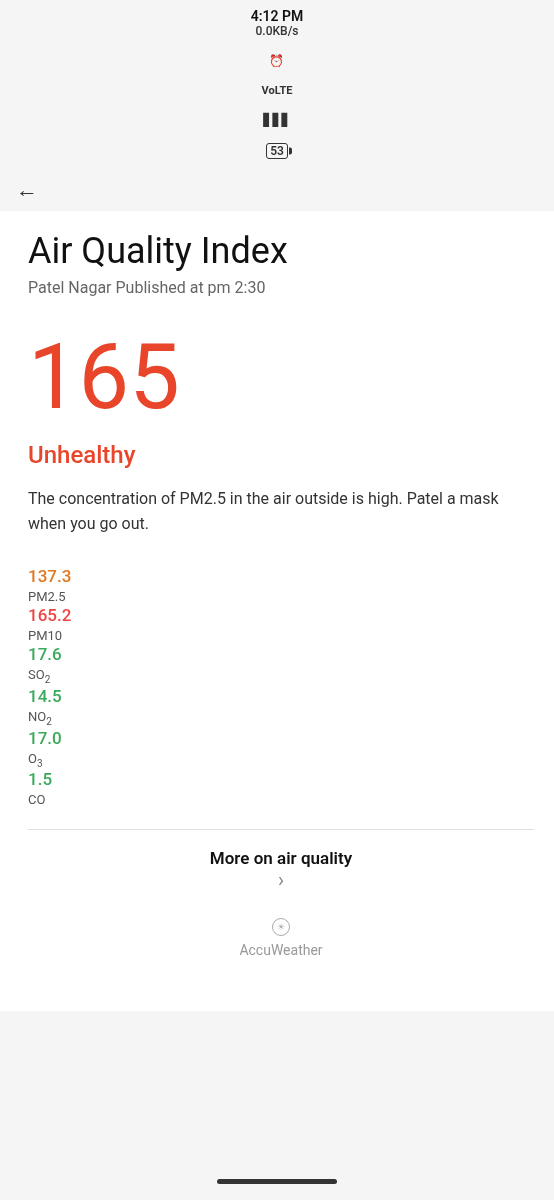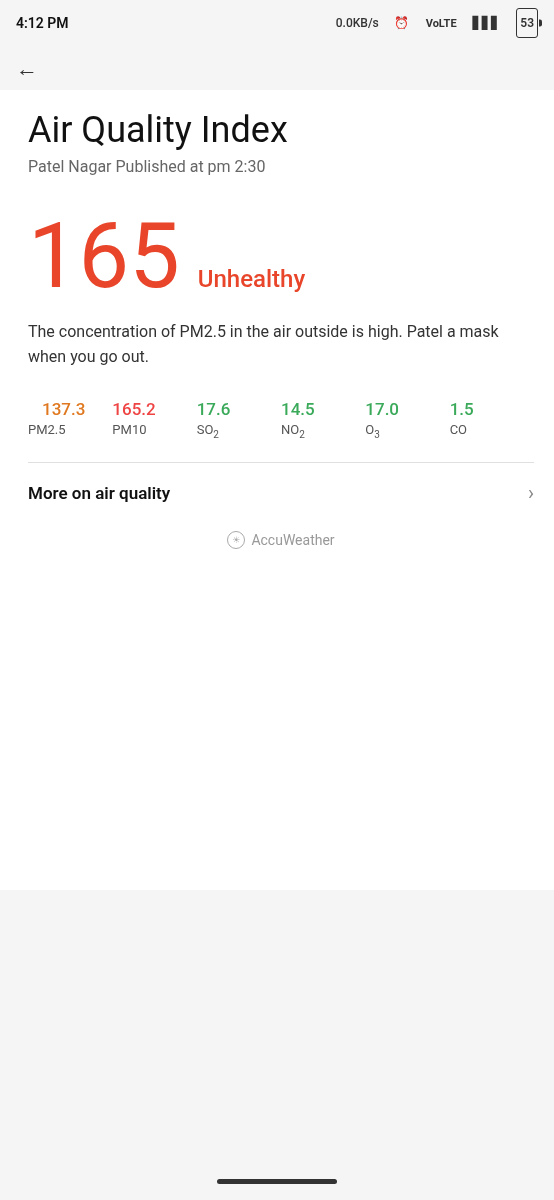--- a/index.html
+++ b/index.html
@@ -1,16 +1,16 @@
 <!DOCTYPE html>
 <html><head>
   <meta charset="utf-8">
   <meta name="viewport" content="width=554, initial-scale=1">
   <style>
-    * { margin: 0; padding: 0; box-sizing: border-box; }
+    * { margin: 0; padding: 0; box-sizing: border-box; flex-direction: column; }
 
     body {
       width: 554px;
       min-height: 1200px;
       background: #f5f5f5;
       font-family: 'Roboto', Arial, sans-serif;
       color: #222;
       position: relative;
     }
 
@@ -37,21 +37,21 @@
       color: #333;
     }
     .status-right span {
       font-size: 12px;
     }
     .battery-box {
       display: inline-flex;
       align-items: center;
       border: 1.5px solid #333;
       border-radius: 3px;
-      padding: 7px 3px;
+      padding: 0 3px;
       font-size: 11px;
       font-weight: 600;
       position: relative;
     }
     .battery-box::after {
       content: '';
       position: absolute;
       right: -5px;
       top: 50%;
       transform: translateY(-50%);
@@ -135,21 +135,21 @@
       display: flex;
       flex-direction: column;
       align-items: flex-start;
     }
 
     .pollutant-value {
       font-size: 17px;
       font-weight: 500;
       line-height: 1.3;
     }
-    .pollutant-value.orange { color: #e07820; margin-left: 14px; }
+    .pollutant-value.orange { color: #e07820; }
     .pollutant-value.red    { color: #ef4444; }
     .pollutant-value.green  { color: #3aaa5a; }
 
     .pollutant-name {
       font-size: 13px;
       color: #555;
       margin-top: 2px;
     }
 
     .pollutant-name sub {

